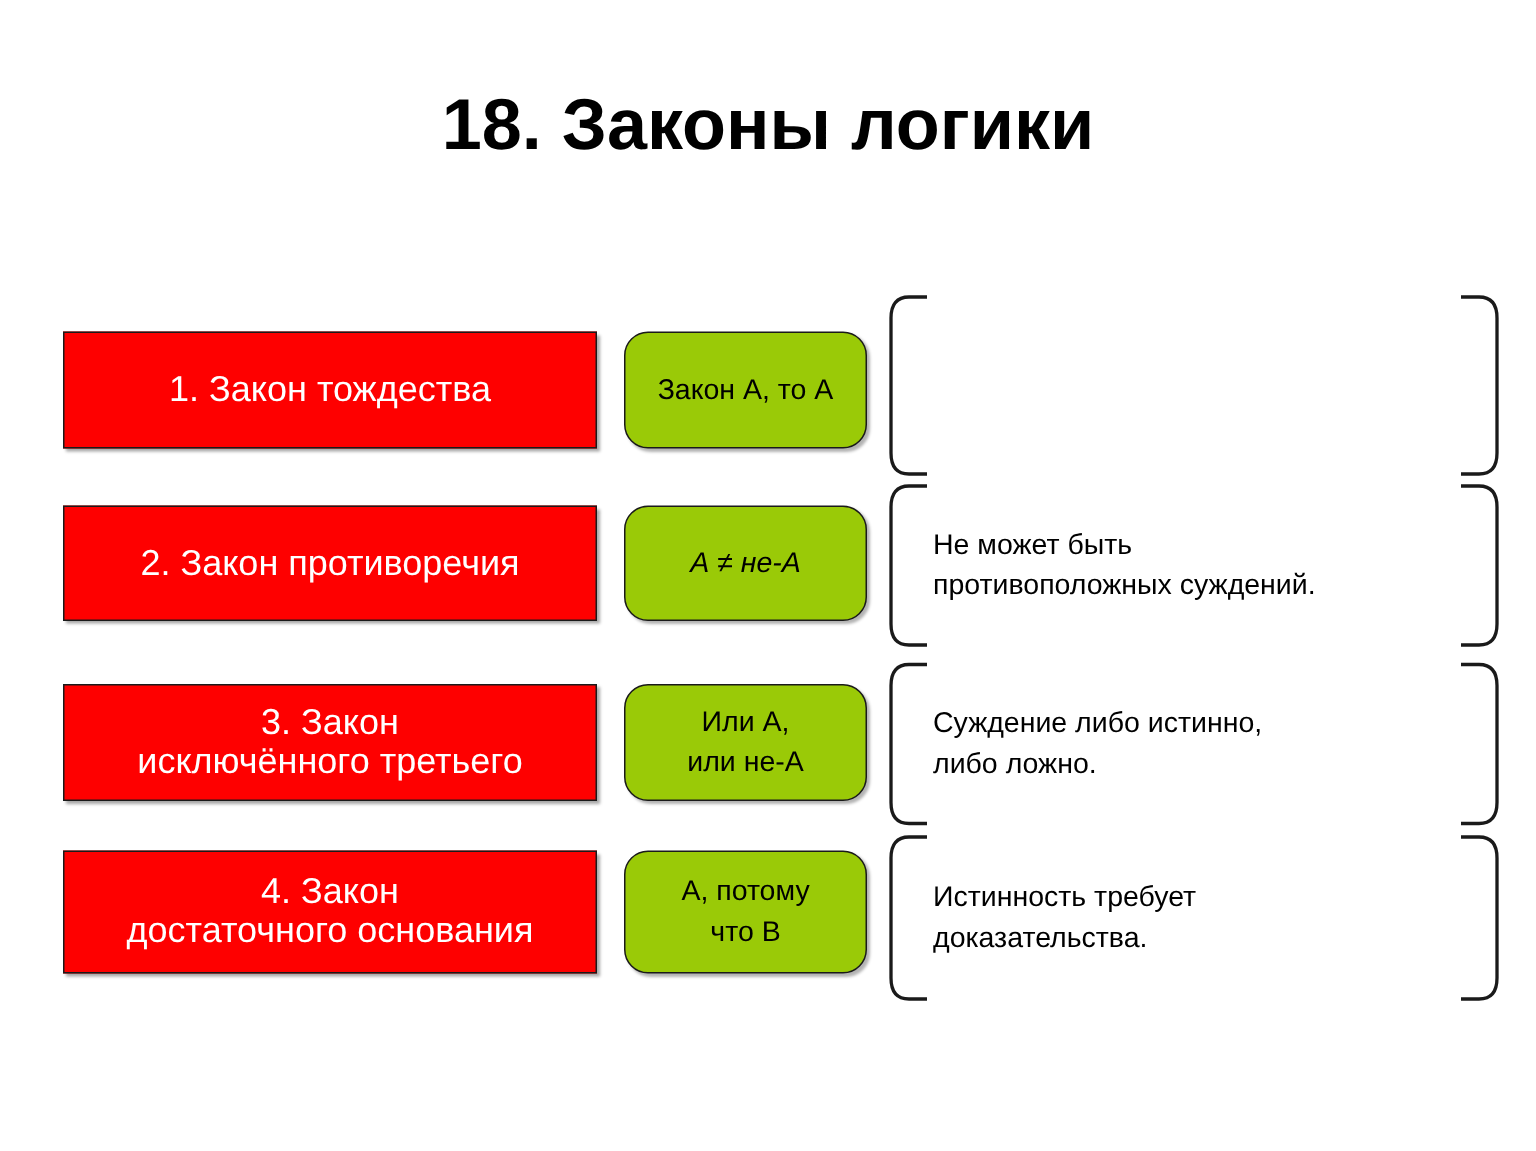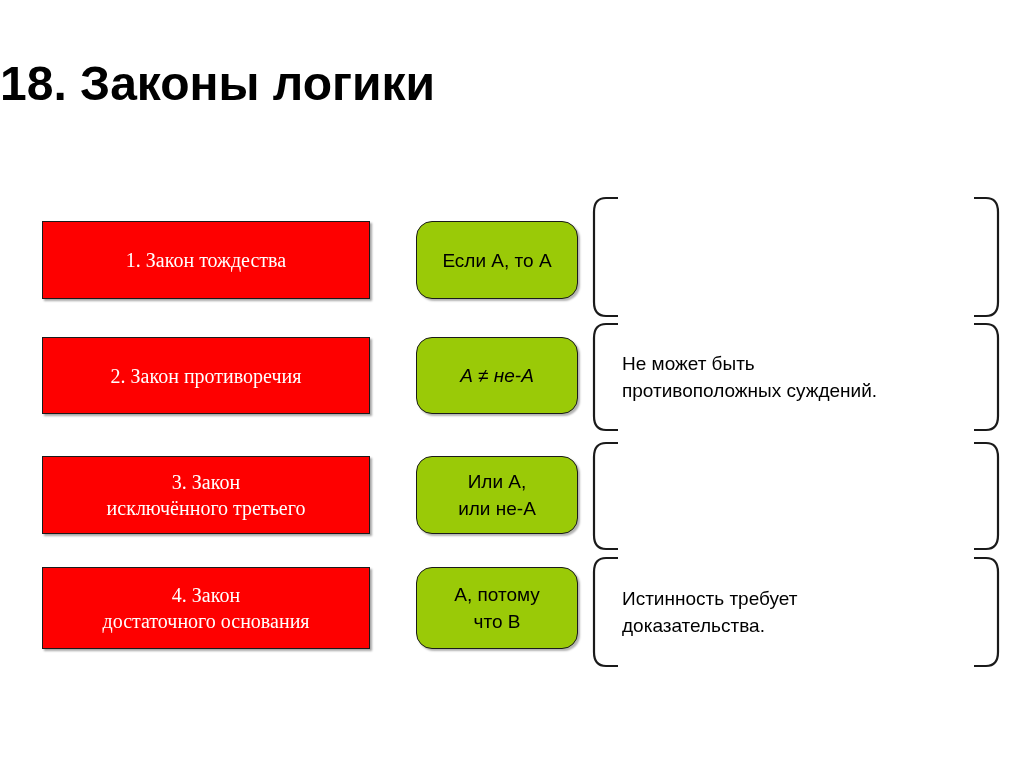--- a/index.html
+++ b/index.html
@@ -19,21 +19,21 @@
     position: absolute;
     inset: 0;
     background: #ffffff;
   }
 
   .slide-title {
     position: absolute;
     left: 0;
     top: 55px;
     width: 1024px;
-    text-align: left;
+    text-align: center;
     font-size: 48px;
     font-weight: bold;
     color: #000000;
     letter-spacing: 0px;
     line-height: 58px;
     white-space: nowrap;
   }
 
   .rows {
     position: absolute;
@@ -46,33 +46,32 @@
   .row {
     position: absolute;
     left: 0;
     width: 1024px;
   }
 
   
   .law-box {
     position: absolute;
     left: 42px;
-    width: 328px;
+    width: 356px;
     background: #fe0000;
     border: 1.5px solid #1a1a1a;
     box-sizing: border-box;
     display: flex;
     align-items: center;
     justify-content: center;
     text-align: center;
     color: #ffffff;
-    font-size: 20px;
+    font-size: 24px;
     line-height: 26px;
     box-shadow: 2px 2px 2px rgba(0,0,0,0.35);
-    font-family: Liberation Serif, serif;
   }
   .law-box .txt {
     padding: 0 10px;
     white-space: pre-line;
   }
 
   
   .formula-box {
     position: absolute;
     left: 416px;
@@ -130,21 +129,21 @@
   <div class="slide-title">18. Законы логики</div>
 
   <div class="rows">
 
     <div class="row" style="top:0;">
       <div class="law-box" style="top:221px; height:78px;">
         <span class="txt">1. Закон тождества</span>
       </div>
 
       <div class="formula-box" style="top:221px; height:78px;">
-        <span class="txt">Если А, то А</span>
+        <span class="txt">Закон А, то А</span>
       </div>
 
       <div class="desc" style="top:196px; height:122px;">
         <svg class="bracket-svg" viewBox="0 0 412 122" preserveAspectRatio="none">
           <path d="M 28 2 L 16 2 Q 4 2 4 16 L 4 106 Q 4 120 16 120 L 28 120" fill="none" stroke="#1a1a1a" stroke-width="2.2"></path>
           <path d="M 384 2 L 396 2 Q 408 2 408 16 L 408 106 Q 408 120 396 120 L 384 120" fill="none" stroke="#1a1a1a" stroke-width="2.2"></path>
         </svg>
       </div>
     </div>
 
@@ -176,20 +175,22 @@
       <div class="formula-box" style="top:456px; height:78px;justify-content:center;">
         <span class="txt">Или А,
 или не-А</span>
       </div>
 
       <div class="desc" style="top:441px; height:110px;">
         <svg class="bracket-svg" viewBox="0 0 412 110" preserveAspectRatio="none">
           <path d="M 28 2 L 16 2 Q 4 2 4 16 L 4 94 Q 4 108 16 108 L 28 108" fill="none" stroke="#1a1a1a" stroke-width="2.2"></path>
           <path d="M 384 2 L 396 2 Q 408 2 408 16 L 408 94 Q 408 108 396 108 L 384 108" fill="none" stroke="#1a1a1a" stroke-width="2.2"></path>
         </svg>
+        <div class="desc-text">Суждение либо истинно,
+либо ложно.</div>
       </div>
     </div>
 
     <div class="row" style="top:0;">
       <div class="law-box" style="top:567px; height:82px;">
         <span class="txt">4. Закон
 достаточного основания</span>
       </div>
 
       <div class="formula-box" style="top:567px; height:82px;">

